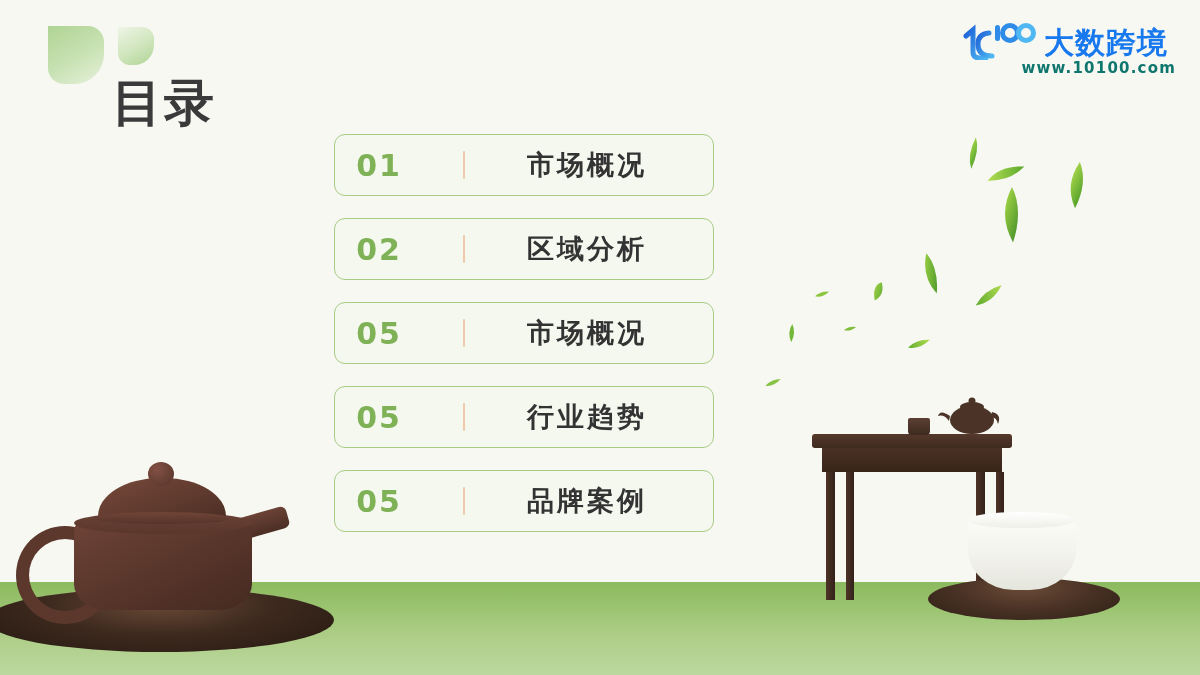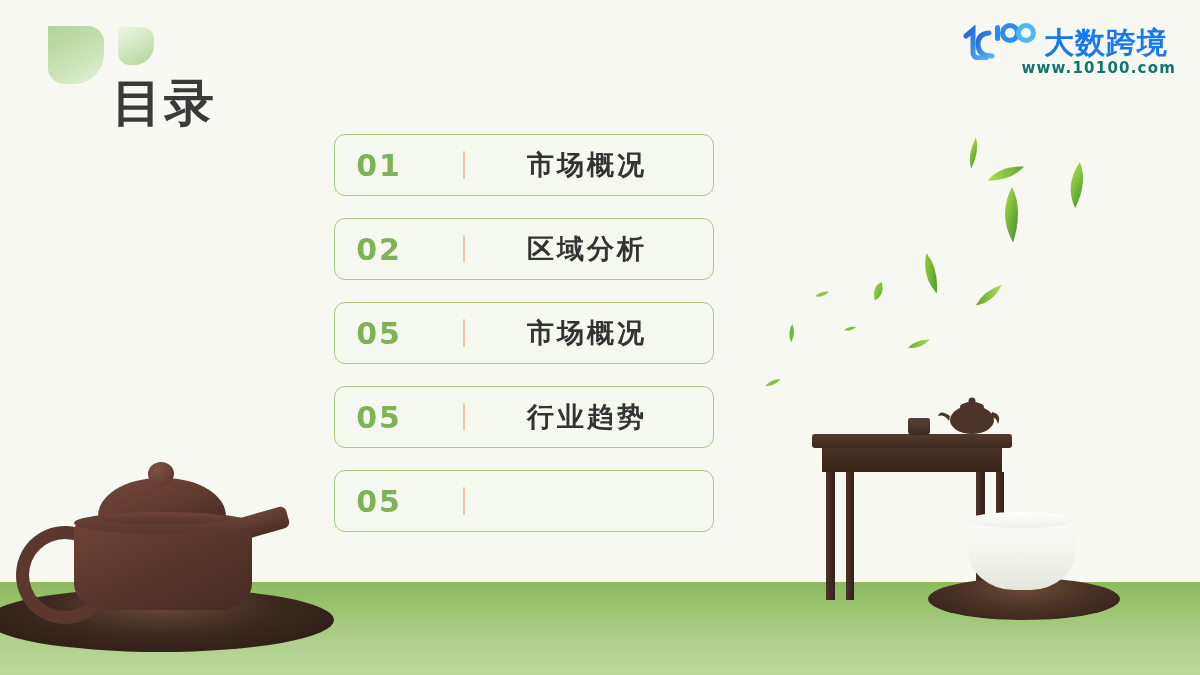--- a/index.html
+++ b/index.html
@@ -204,20 +204,21 @@
       <div class="toc-label">市场概况</div>
     </div>
     <div class="toc-item">
       <div class="toc-num">05</div>
       <div class="toc-sep"></div>
       <div class="toc-label">行业趋势</div>
     </div>
     <div class="toc-item">
       <div class="toc-num">05</div>
       <div class="toc-sep"></div>
+      <div class="toc-label">品牌案例</div>
     </div>
   </div>
 
   <div class="fleaf" style="left:964px;top:136px;width:16px;height:34px;transform:rotate(14deg);">
     <svg viewBox="0 0 20 44">
         <defs>
           <linearGradient id="fl1" x1="0" y1="0" x2="1" y2="1">
             <stop offset="0" stop-color="#A6D84A"></stop>
             <stop offset="1" stop-color="#4FA12A"></stop>
           </linearGradient>

